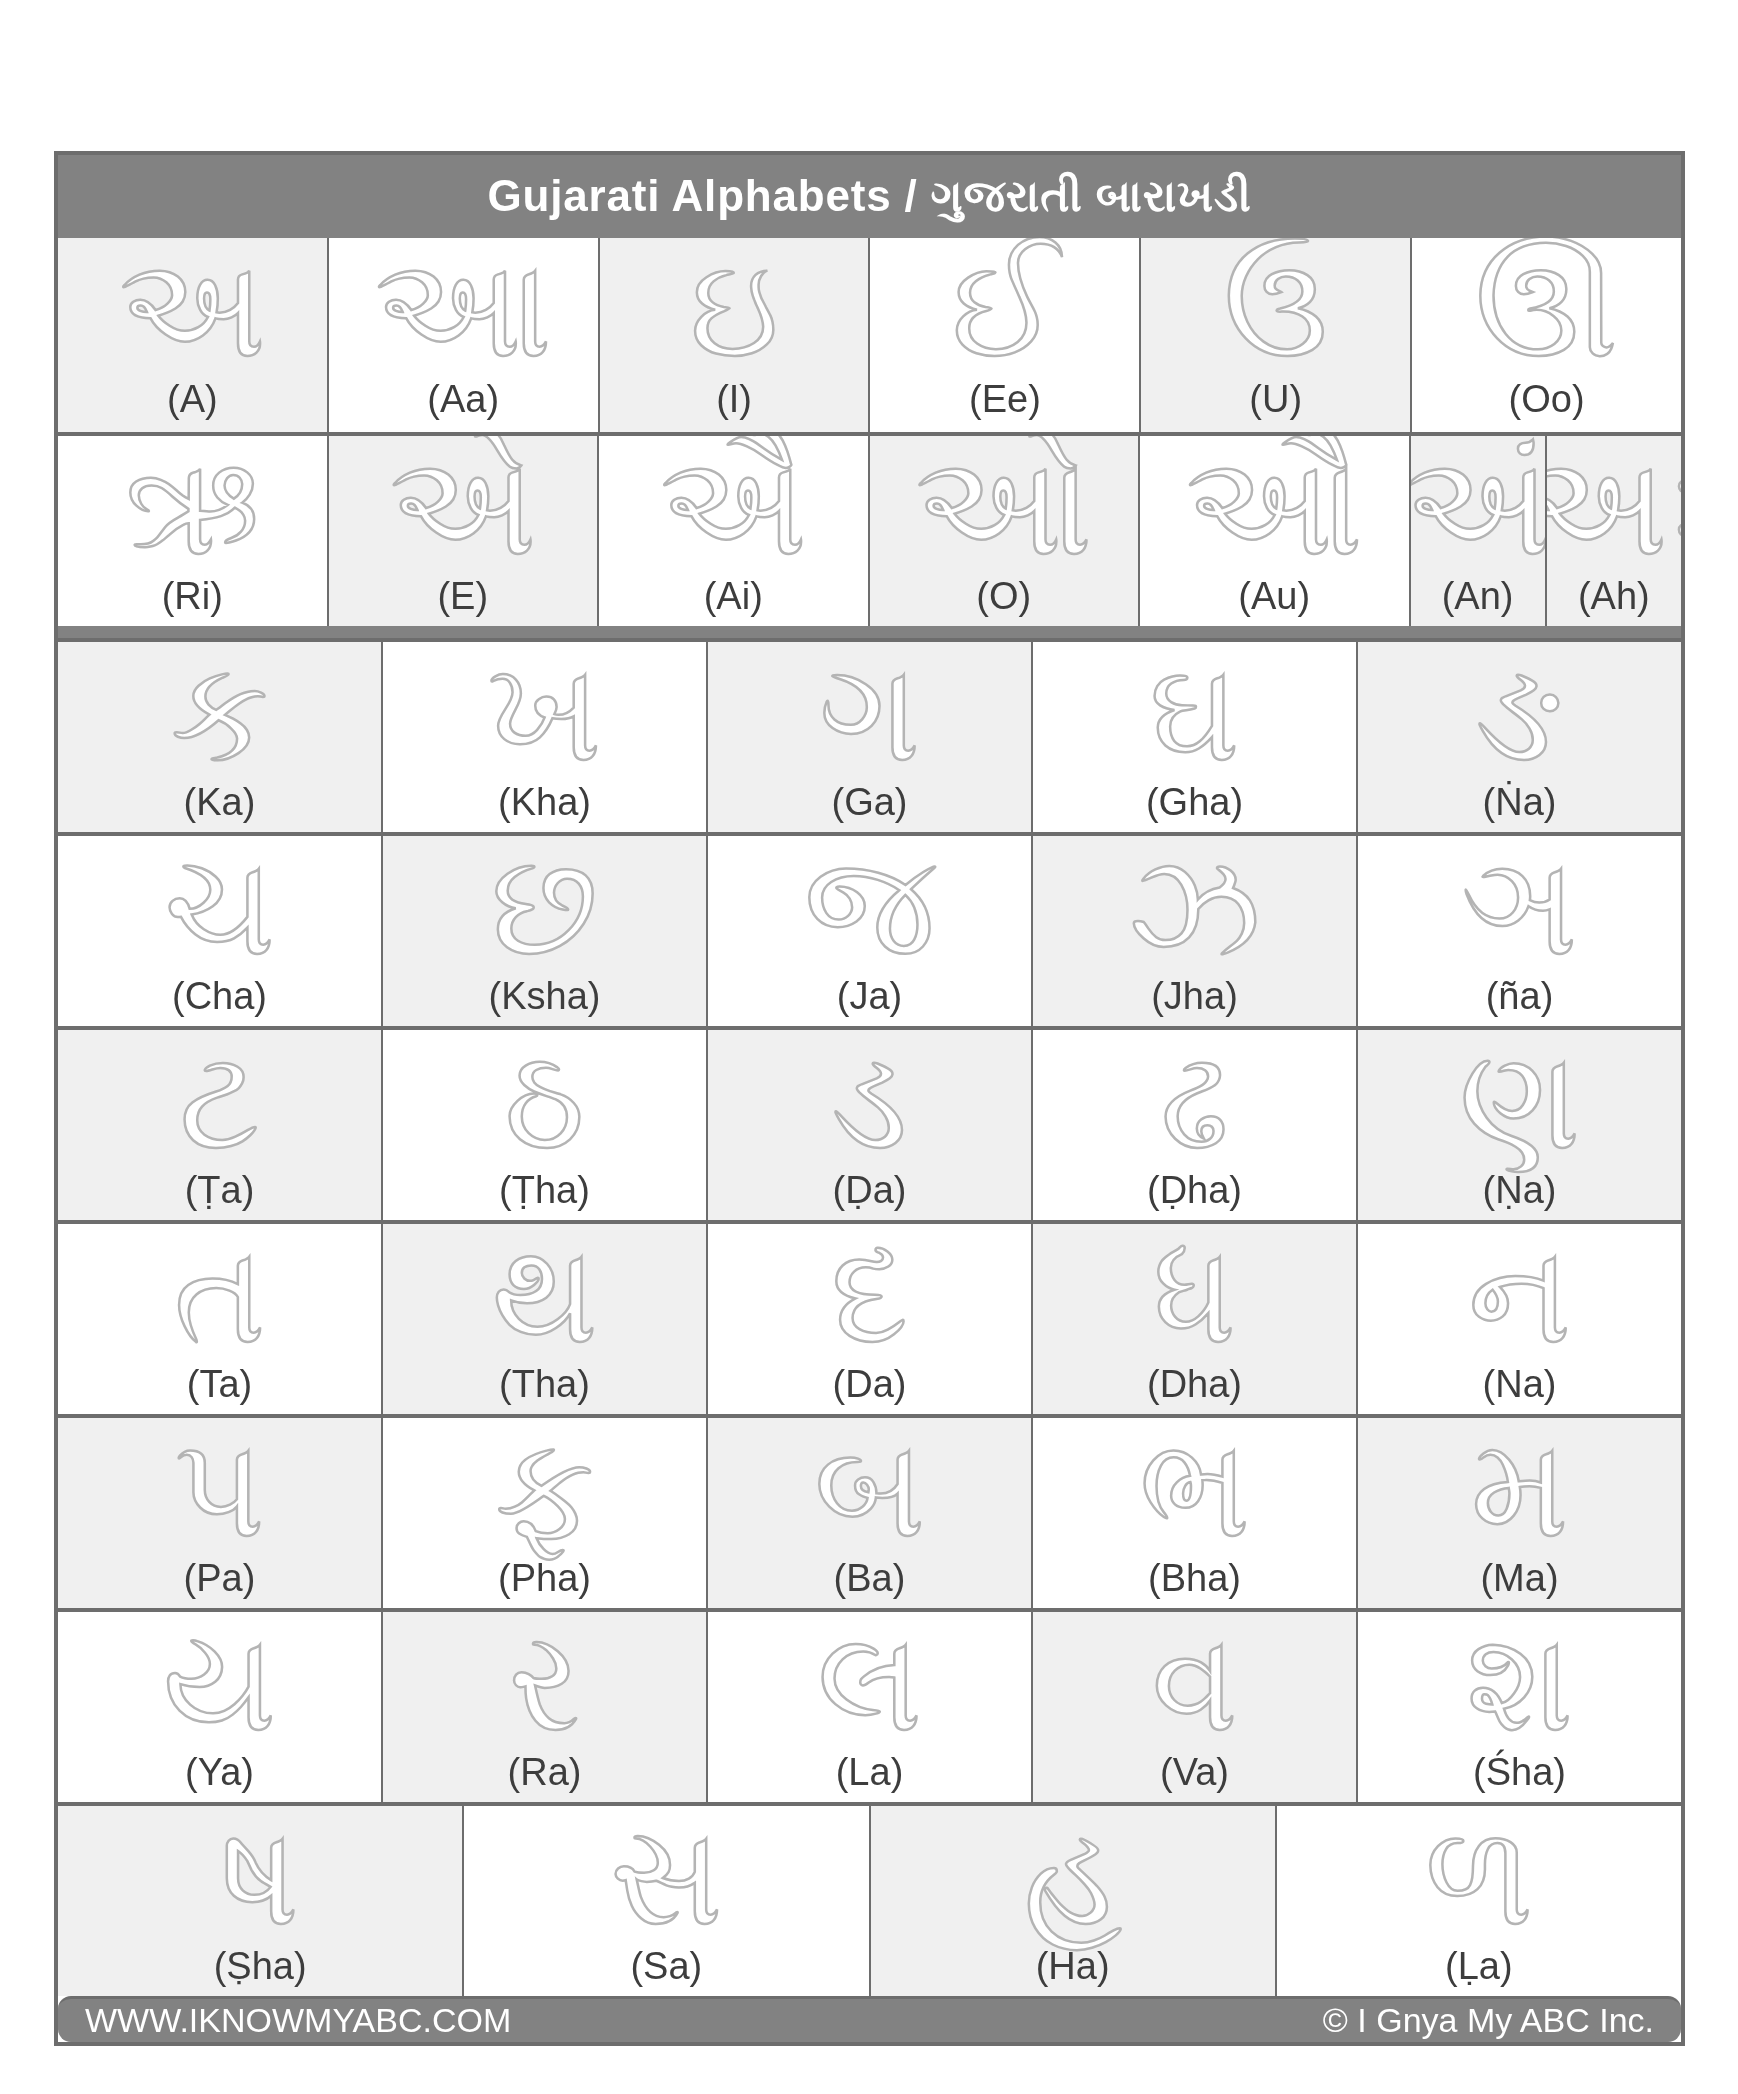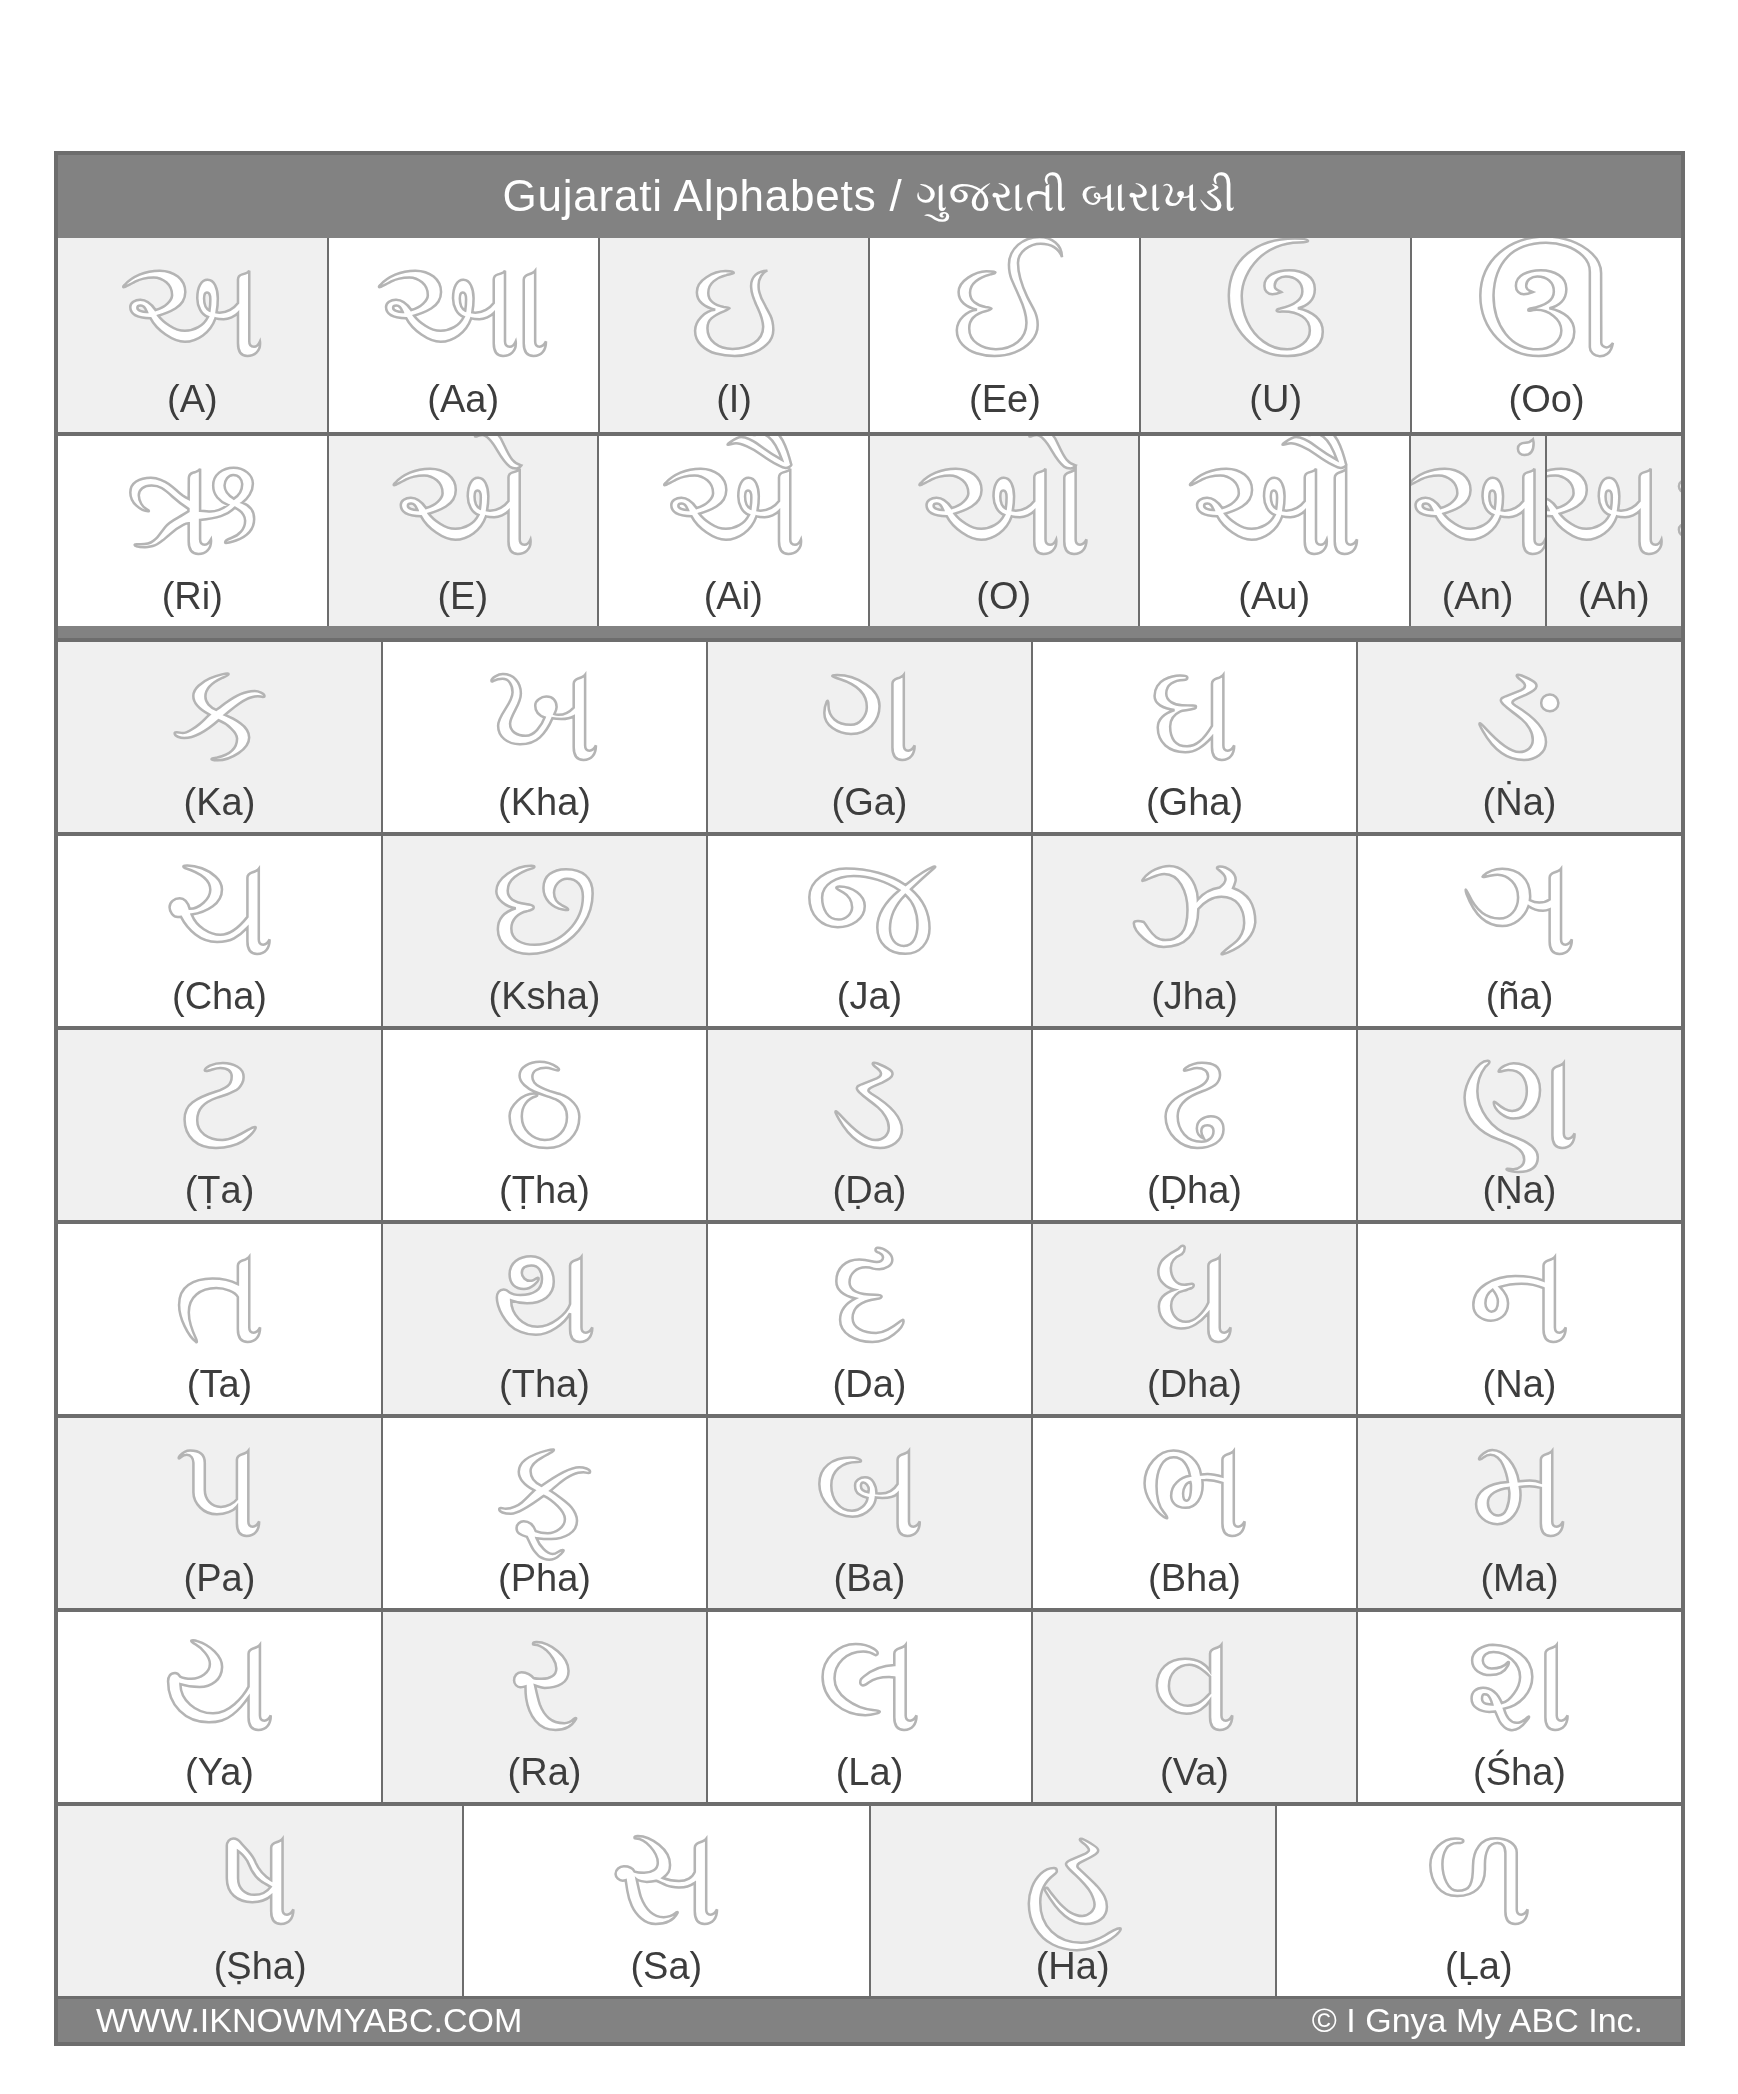--- a/index.html
+++ b/index.html
@@ -14,21 +14,21 @@
     left: 54px; top: 151px;
     width: 1631px;
     border: 4.1px solid #6d6d6d;
     background: #ffffff;
   }
   .chart-header {
     height: 83px;
     background: #828282;
     color: #ffffff;
     display: flex; align-items: center; justify-content: center;
-    font-size: 44px; font-weight: normal;
+    font-size: 44px; font-weight: bold;
     letter-spacing: 0.8px;
   }
   .letter-row { display: flex; height: 194px; border-top: 4.1px solid #6d6d6d; }
   .letter-row:first-child { border-top: none; }
   .cell {
     flex: 2 1 0;
     background: #ffffff;
     border-left: 2.5px solid #6d6d6d;
     display: flex; flex-direction: column; align-items: center;
     padding-bottom: 9.8px;
@@ -54,21 +54,22 @@
     white-space: nowrap;
   }
   .section-divider { height: 11.5px; background: #828282; }
   .chart-footer {
     height: 46px;
     background: #828282;
     border-top: 3.3px solid #6d6d6d;
     color: #ffffff;
     font-size: 34px;
     display: flex; align-items: center; justify-content: space-between;
-    padding: 0 38px;
+    padding: 0 27px;
+    border-radius: 13px;
   }
 </style>
 </head>
 <body>
 
 <div class="sheet">
   <div class="chart-header">
     <span>Gujarati Alphabets / ગુજરાતી બારાખડી</span>
   </div>
   <div id="grid">

